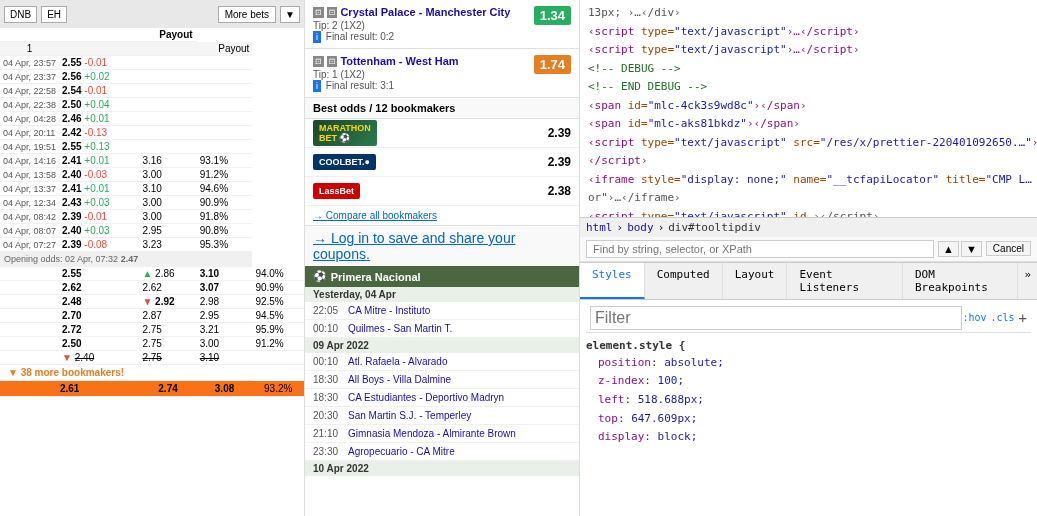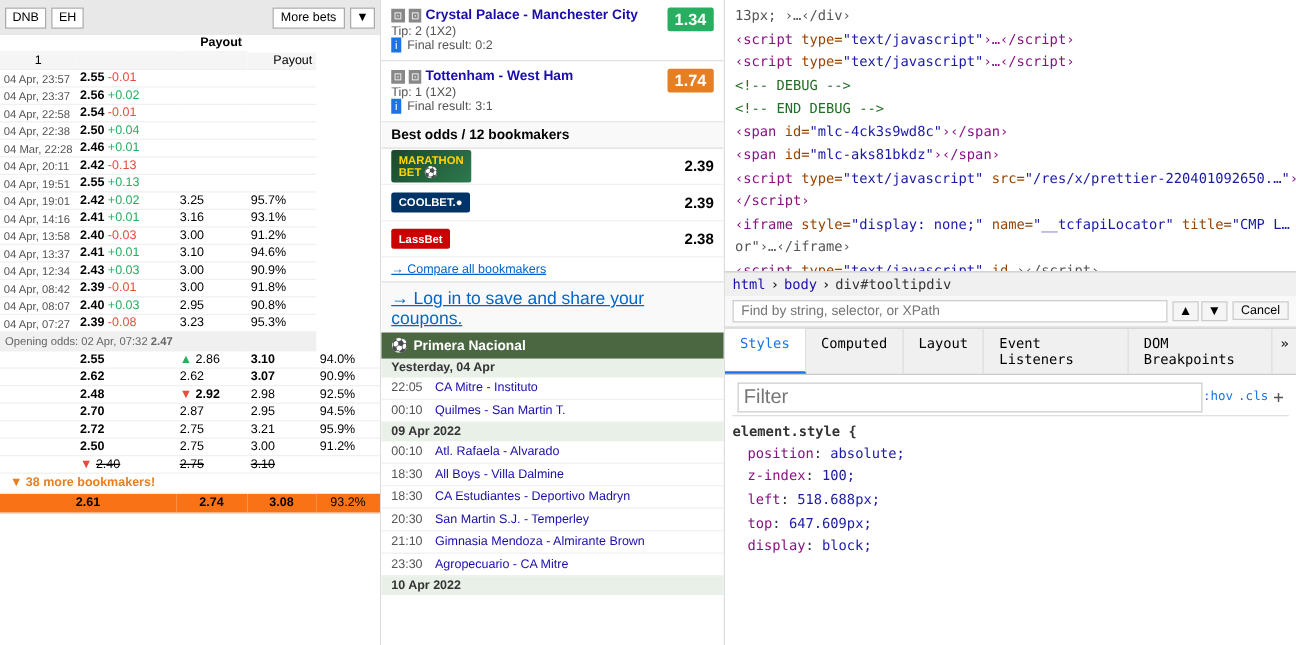--- a/index.html
+++ b/index.html
@@ -123,42 +123,36 @@
           <td></td>
           <td></td>
         </tr>
     <tr>
           <td class="date-cell">04 Apr, 22:38</td>
           <td><b>2.50</b> <span class="odds-pos">+0.04</span></td>
           <td></td>
           <td></td>
         </tr>
     <tr>
-          <td class="date-cell">04 Mar, 22:28</td>
+          <td class="date-cell">04 Apr, 04:28</td>
           <td><b>2.46</b> <span class="odds-pos">+0.01</span></td>
           <td></td>
           <td></td>
         </tr>
     <tr>
           <td class="date-cell">04 Apr, 20:11</td>
           <td><b>2.42</b> <span class="odds-neg">-0.13</span></td>
           <td></td>
           <td></td>
         </tr>
     <tr>
           <td class="date-cell">04 Apr, 19:51</td>
           <td><b>2.55</b> <span class="odds-pos">+0.13</span></td>
           <td></td>
           <td></td>
-        </tr>
-    <tr>
-          <td class="date-cell">04 Apr, 19:01</td>
-          <td><b>2.42</b> <span class="odds-pos">+0.02</span></td>
-          <td style="font-size:10px;">3.25</td>
-          <td style="font-size:10px;">95.7%</td>
         </tr>
     <tr>
           <td class="date-cell">04 Apr, 14:16</td>
           <td><b>2.41</b> <span class="odds-pos">+0.01</span></td>
           <td style="font-size:10px;">3.16</td>
           <td style="font-size:10px;">93.1%</td>
         </tr>
     <tr>
           <td class="date-cell">04 Apr, 13:58</td>
           <td><b>2.40</b> <span class="odds-neg">-0.03</span></td>

